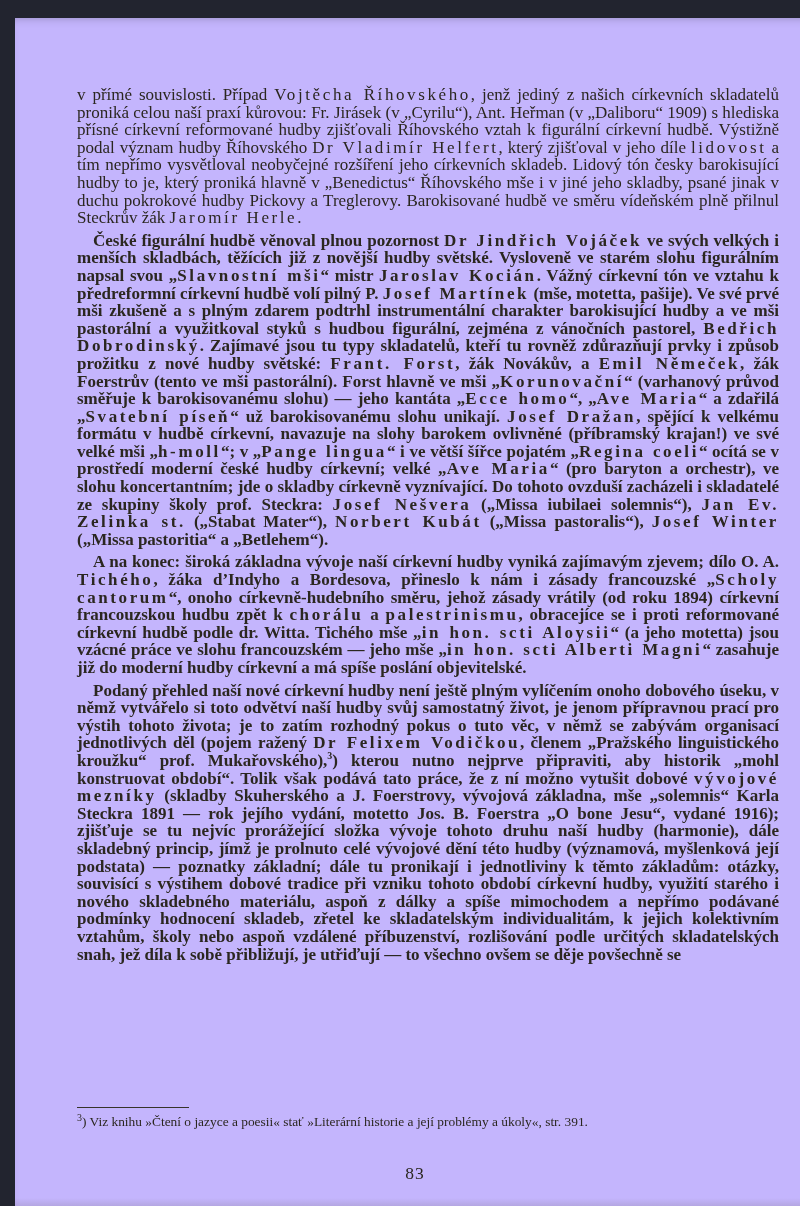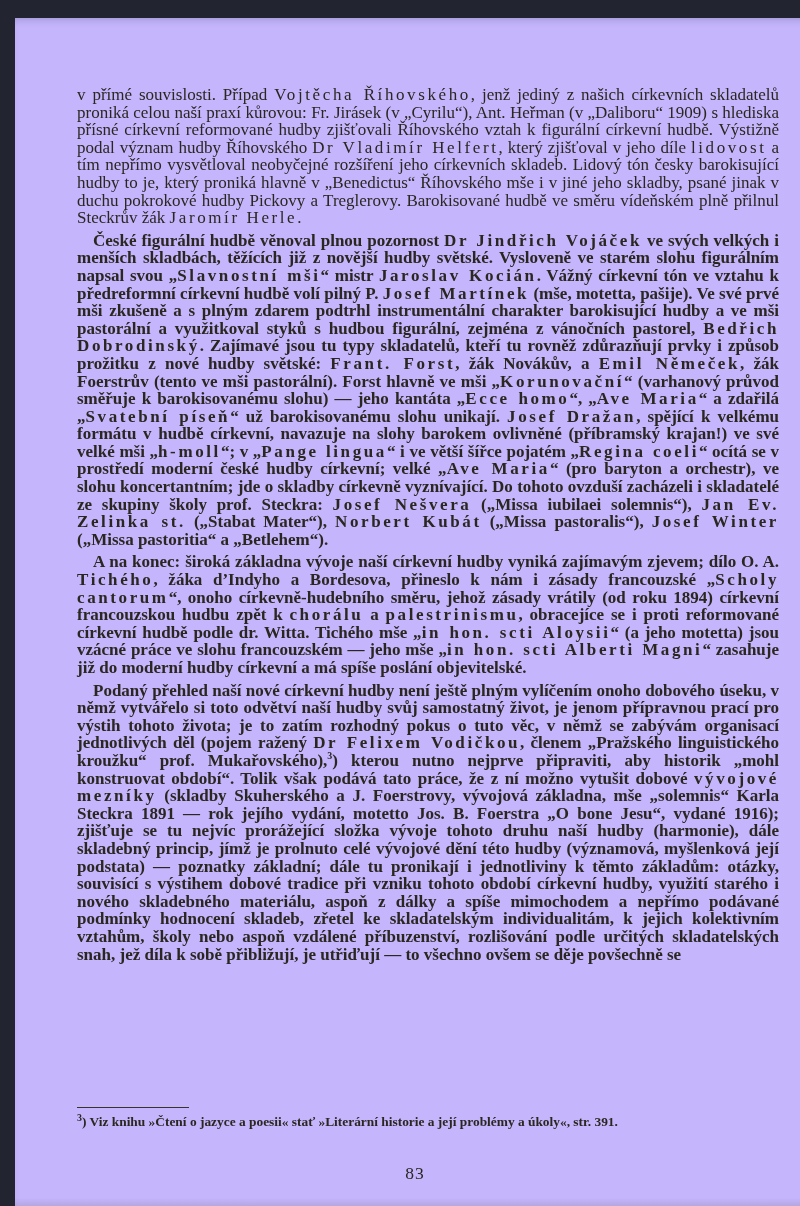--- a/index.html
+++ b/index.html
@@ -32,21 +32,21 @@
   .text-block p{margin:0;}
   .text-block p.indent{text-indent:16px;margin-top:5px;font-weight:bold;}
   .sp{letter-spacing:2.6px;}
   sup{font-size:10px;line-height:0;}
   .footnote-rule{
     position:absolute;left:62px;top:1089px;width:112px;
     border-top:1.4px solid #37332a;
   }
   .footnote{
     position:absolute;left:62px;top:1096px;width:702px;
-    color:#2b2720;font-size:13.4px;line-height:16px;text-align:justify;font-weight:bold;
+    color:#2b2720;font-size:13.4px;line-height:16px;text-align:justify;
   }
   .page-number{
     position:absolute;left:0;top:1145px;width:800px;
     text-align:center;color:#2b2720;
     font-size:17.5px;letter-spacing:1px;
   }
 </style>
 </head>
 <body>
 

